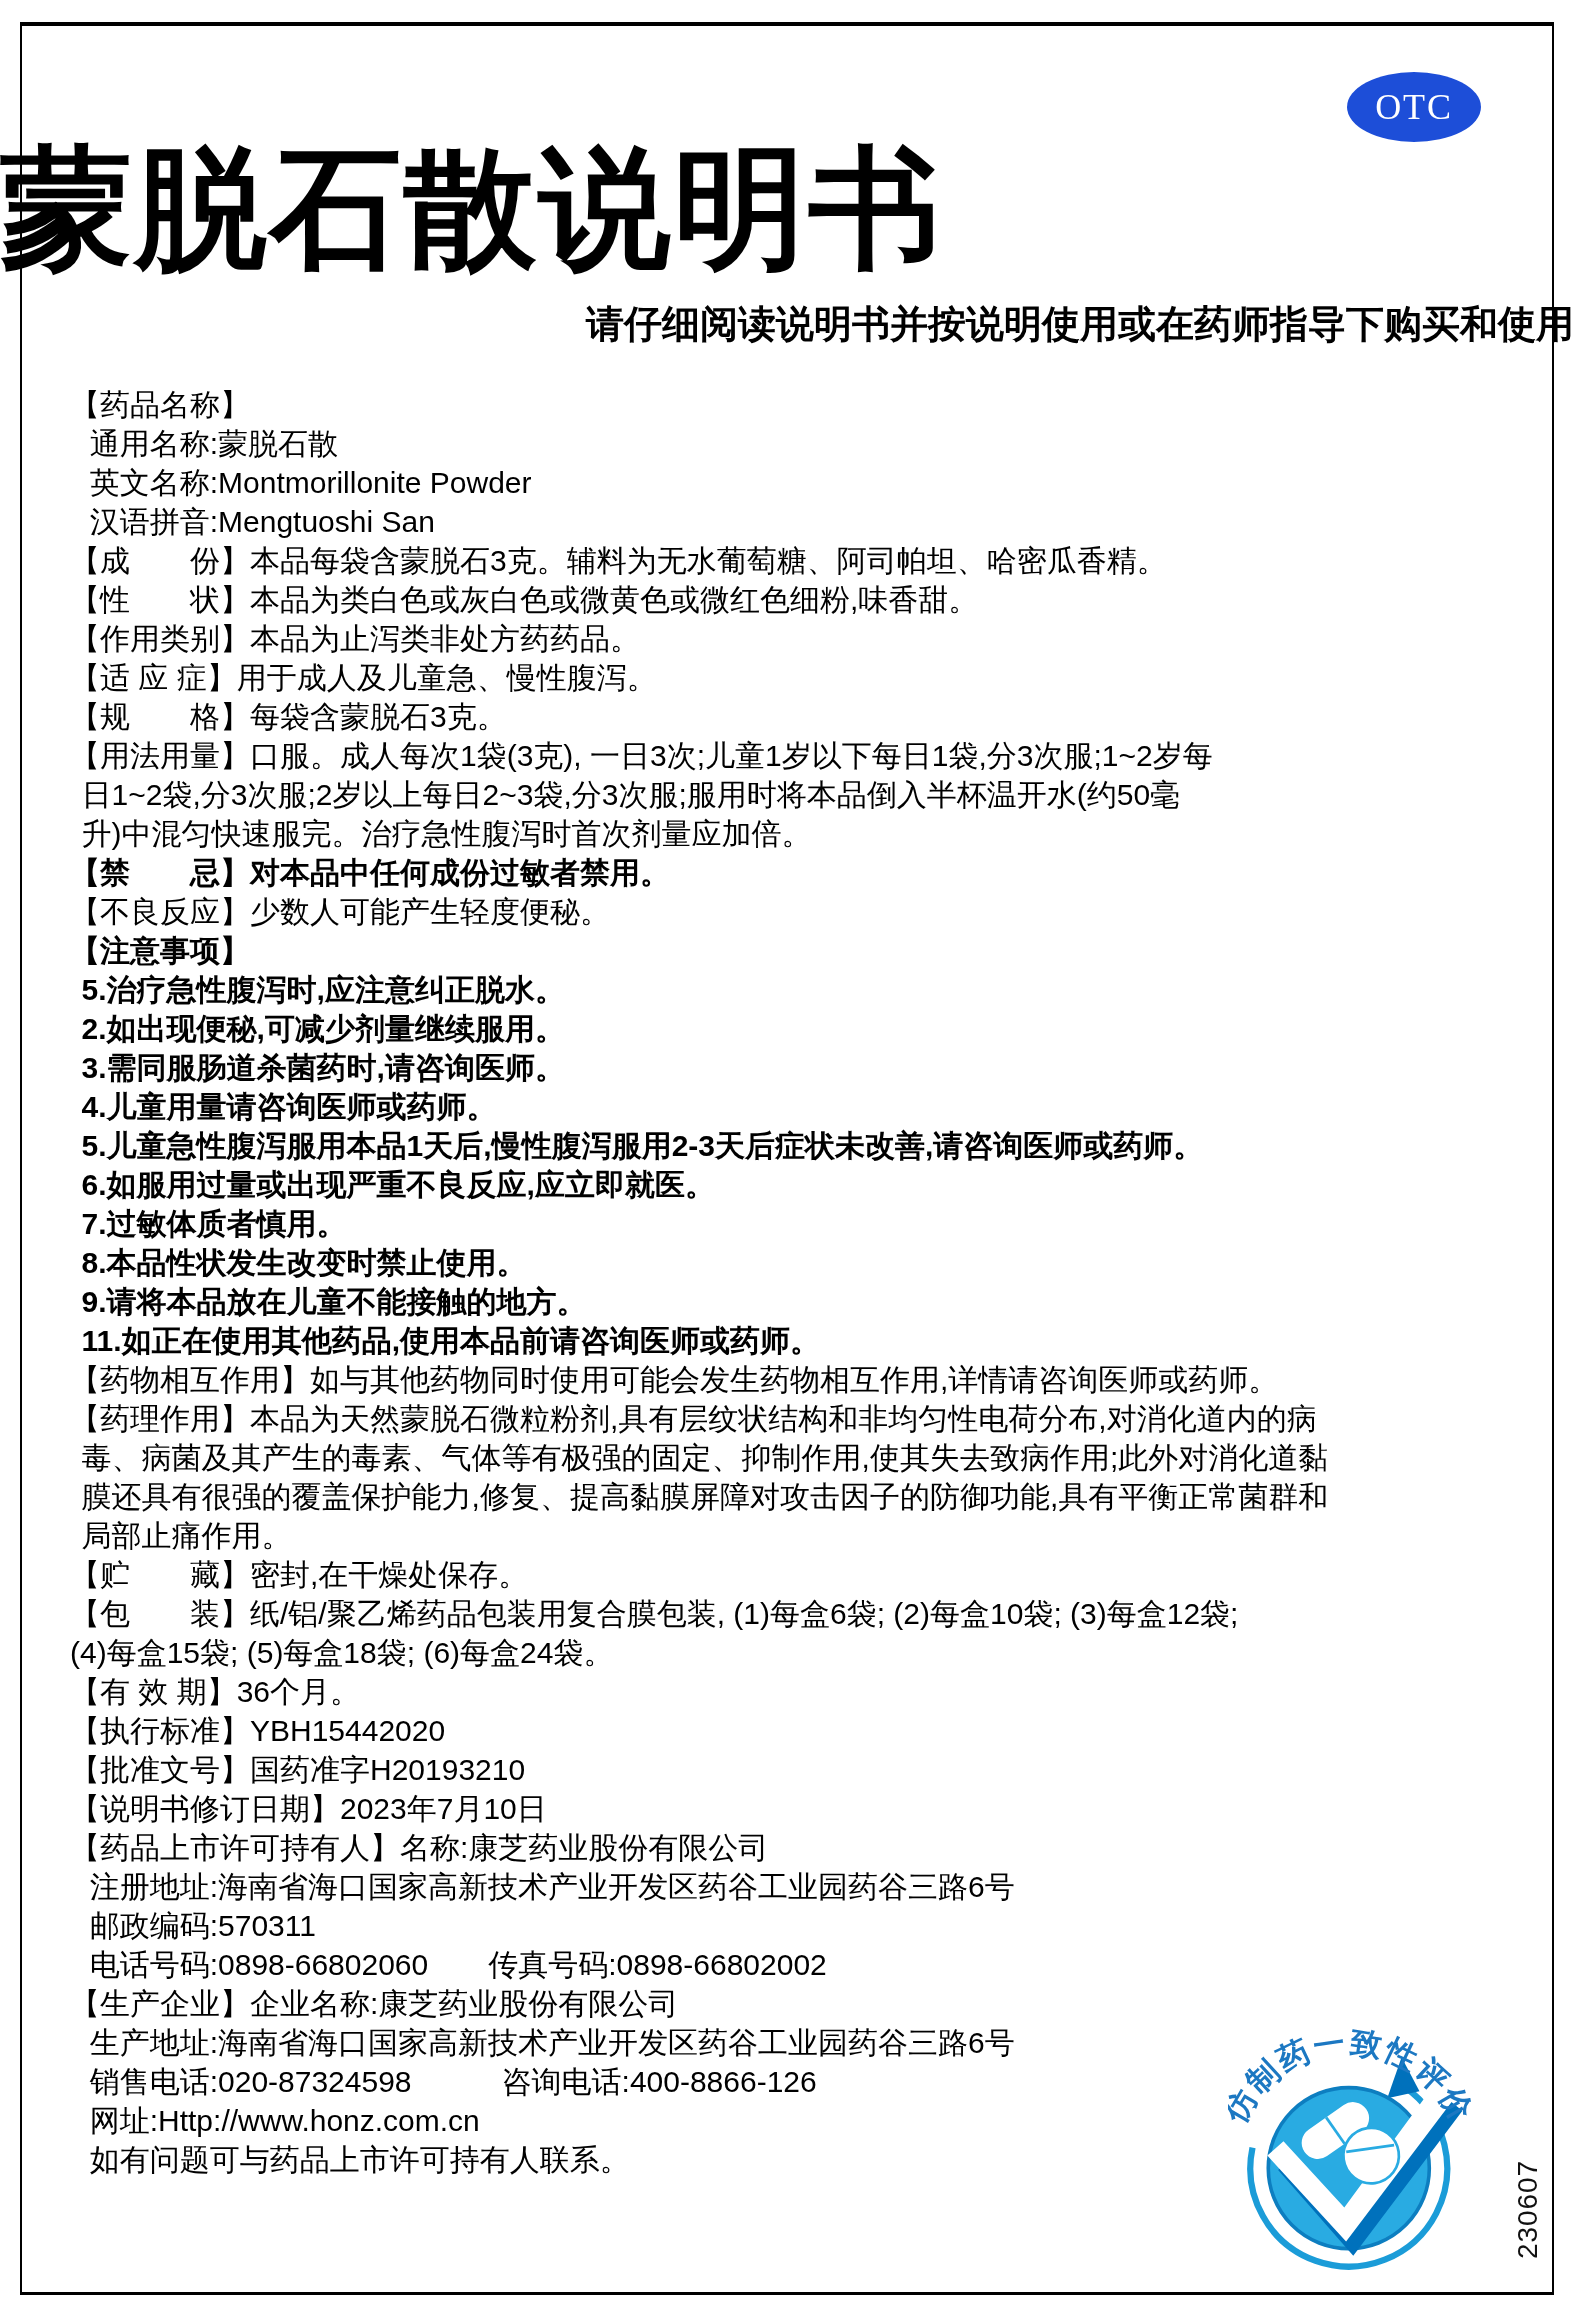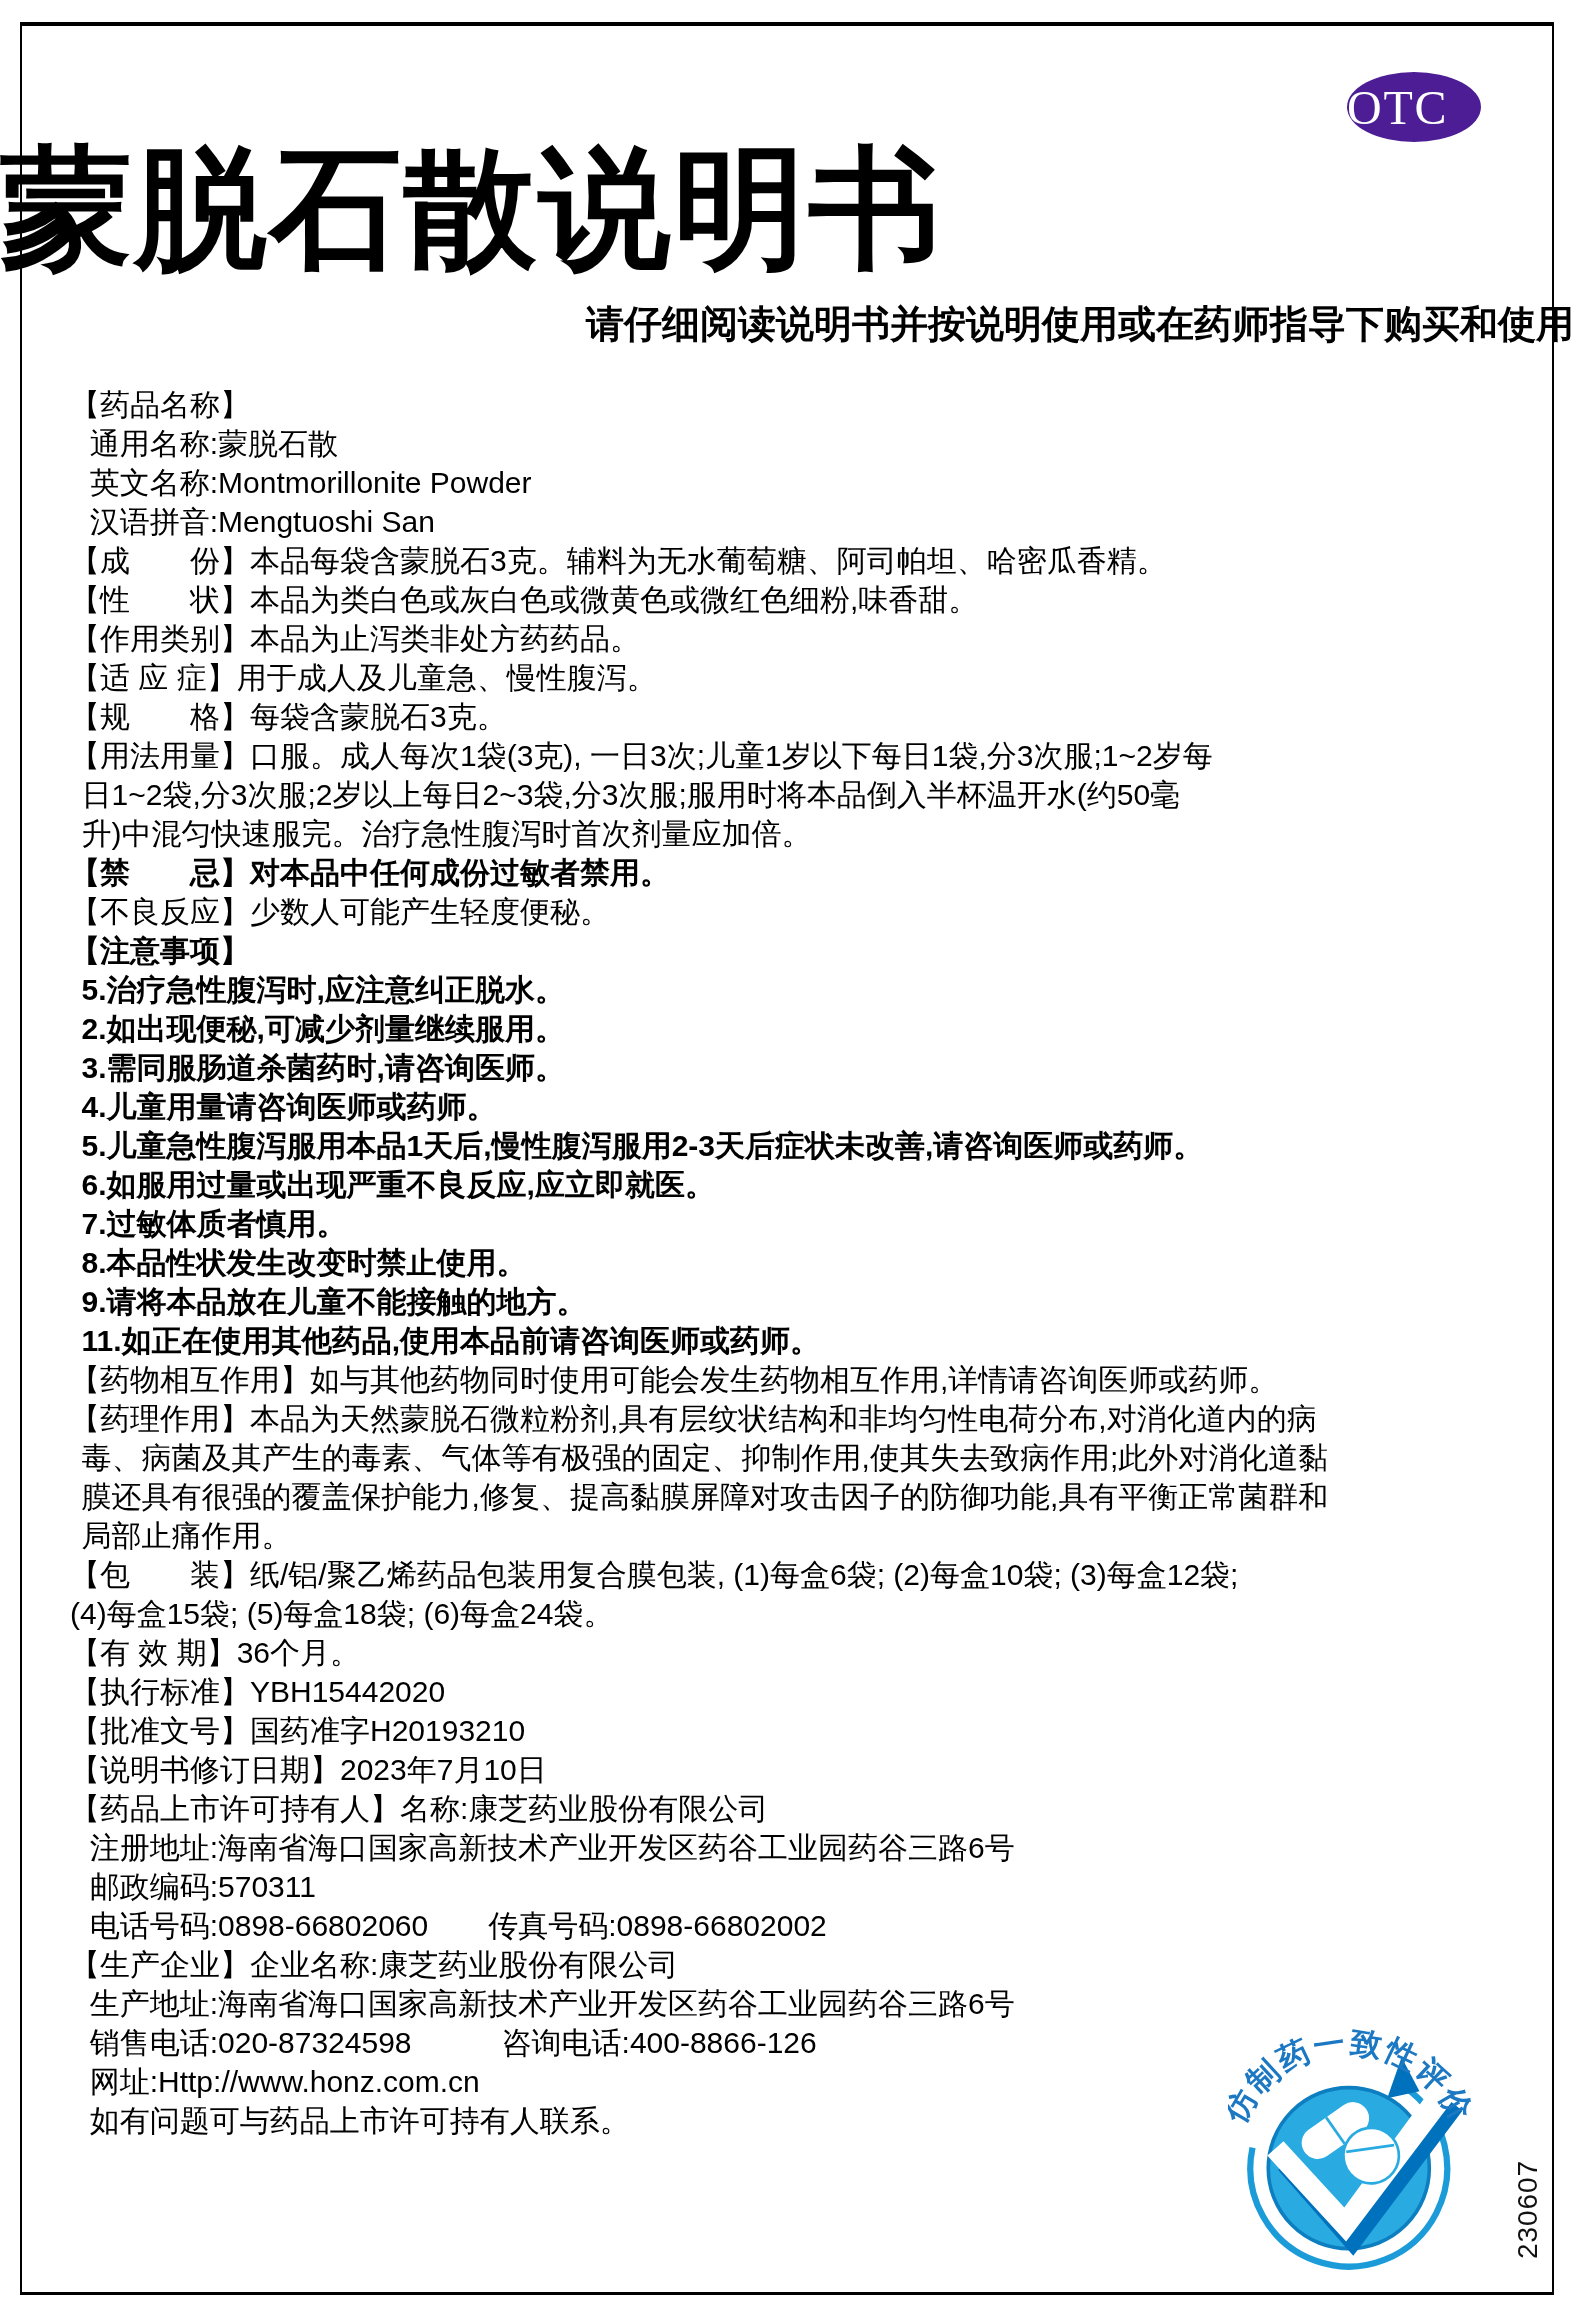--- a/index.html
+++ b/index.html
@@ -11,24 +11,24 @@
     color:#000;
     overflow:hidden;
   }
   .page-border{
     position:absolute;left:19.7px;top:21.5px;width:1534px;height:2273px;
     border:2.7px solid #000;border-top-width:4.5px;border-bottom-width:3.6px;
     box-sizing:border-box;
   }
   .otc-badge{
     position:absolute;left:1347px;top:72px;width:134px;height:70px;
-    background:#4c1d95;border-radius:50%;
-    display:flex;align-items:center;justify-content:flex-start;
+    background:#1d4ed8;border-radius:50%;
+    display:flex;align-items:center;justify-content:center;
     color:#ffffff;font-family:"Liberation Serif", serif;
-    font-size:48px;letter-spacing:1.8px;
+    font-size:36px;letter-spacing:1.8px;
   }
   .doc-title{
     position:absolute;left:0;top:136px;width:100%;
     text-align:left;
     font-size:132px;line-height:1.1;font-weight:700;
     letter-spacing:2.7px;white-space:nowrap;
   }
   .doc-subtitle{
     position:absolute;left:0;top:299px;width:100%;
     text-align:right;
@@ -95,20 +95,21 @@
       <p class="line b i2">6.如服用过量或出现严重不良反应,应立即就医。</p>
       <p class="line b i2">7.过敏体质者慎用。</p>
       <p class="line b i2">8.本品性状发生改变时禁止使用。</p>
       <p class="line b i2">9.请将本品放在儿童不能接触的地方。</p>
       <p class="line b i2">11.如正在使用其他药品,使用本品前请咨询医师或药师。</p>
       <p class="line">【药物相互作用】如与其他药物同时使用可能会发生药物相互作用,详情请咨询医师或药师。</p>
       <p class="line">【药理作用】本品为天然蒙脱石微粒粉剂,具有层纹状结构和非均匀性电荷分布,对消化道内的病</p>
       <p class="line i2">毒、病菌及其产生的毒素、气体等有极强的固定、抑制作用,使其失去致病作用;此外对消化道黏</p>
       <p class="line i2">膜还具有很强的覆盖保护能力,修复、提高黏膜屏障对攻击因子的防御功能,具有平衡正常菌群和</p>
       <p class="line i2">局部止痛作用。</p>
+      <p class="line">【贮　　藏】密封,在干燥处保存。</p>
       <p class="line">【包　　装】纸/铝/聚乙烯药品包装用复合膜包装, (1)每盒6袋; (2)每盒10袋; (3)每盒12袋;</p>
       <p class="line">(4)每盒15袋; (5)每盒18袋; (6)每盒24袋。</p>
       <p class="line">【有 效 期】36个月。</p>
       <p class="line">【执行标准】YBH15442020</p>
       <p class="line">【批准文号】国药准字H20193210</p>
       <p class="line">【说明书修订日期】2023年7月10日</p>
       <p class="line">【药品上市许可持有人】名称:康芝药业股份有限公司</p>
       <p class="line i1">注册地址:海南省海口国家高新技术产业开发区药谷工业园药谷三路6号</p>
       <p class="line i1">邮政编码:570311</p>
       <p class="line i1">电话号码:0898-66802060　　传真号码:0898-66802002</p>

